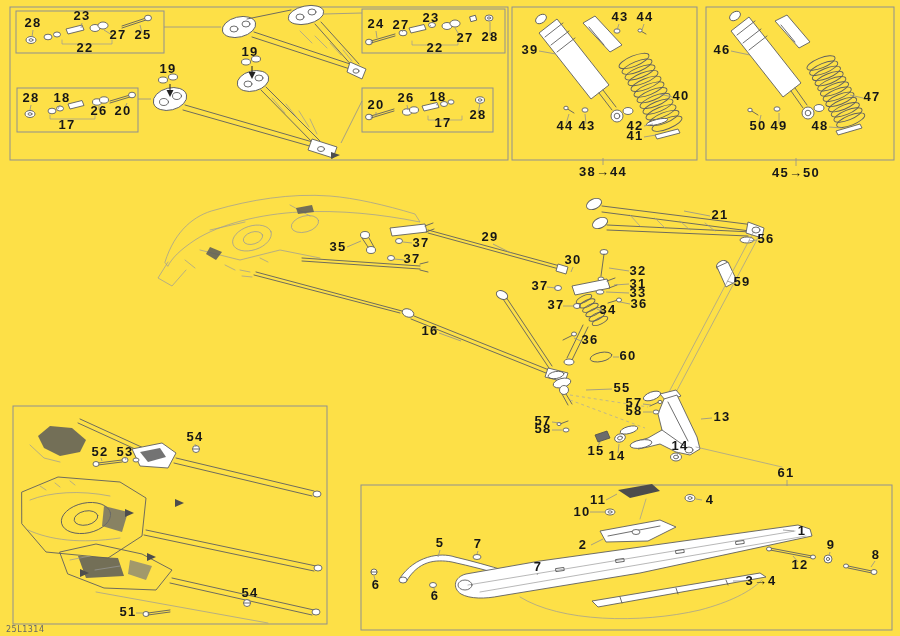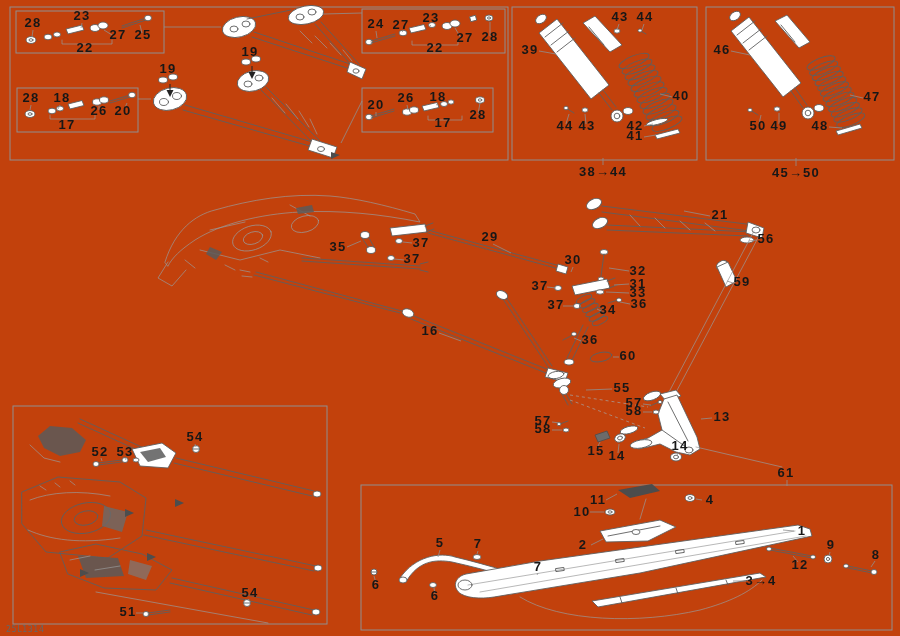--- a/index.html
+++ b/index.html
@@ -1,16 +1,16 @@
 <!DOCTYPE html>
 <html><head>
 <meta charset="utf-8">
 <style>
   html,body{margin:0;padding:0;background:#ffffff;}
-  .wrap{width:900px;height:636px;background:#c2410c;position:relative;overflow:hidden;}
+  .wrap{width:900px;height:636px;background:#fde047;position:relative;overflow:hidden;}
   svg{display:block;}
   .box{fill:none;stroke:#8f8f8f;stroke-width:1;}
   .s{fill:none;stroke:#5f5f5f;stroke-width:.9;stroke-linecap:round;stroke-linejoin:round;}
   .sf{fill:#ffffff;stroke:#5f5f5f;stroke-width:.9;stroke-linejoin:round;}
   .thin{fill:none;stroke:#999999;stroke-width:.7;stroke-linecap:round;}
   .blk{fill:#4d4d4d;stroke:none;}
   .dk{fill:#5a5a5a;stroke:none;opacity:.85;}
   .leader{stroke:#8f8f8f;stroke-width:.8;fill:none;}
   .dash{stroke:#a5a5a5;stroke-width:.7;fill:none;stroke-dasharray:3 3;}
   .plabel{font-family:"Liberation Sans","DejaVu Sans",sans-serif;font-size:13px;font-weight:700;

